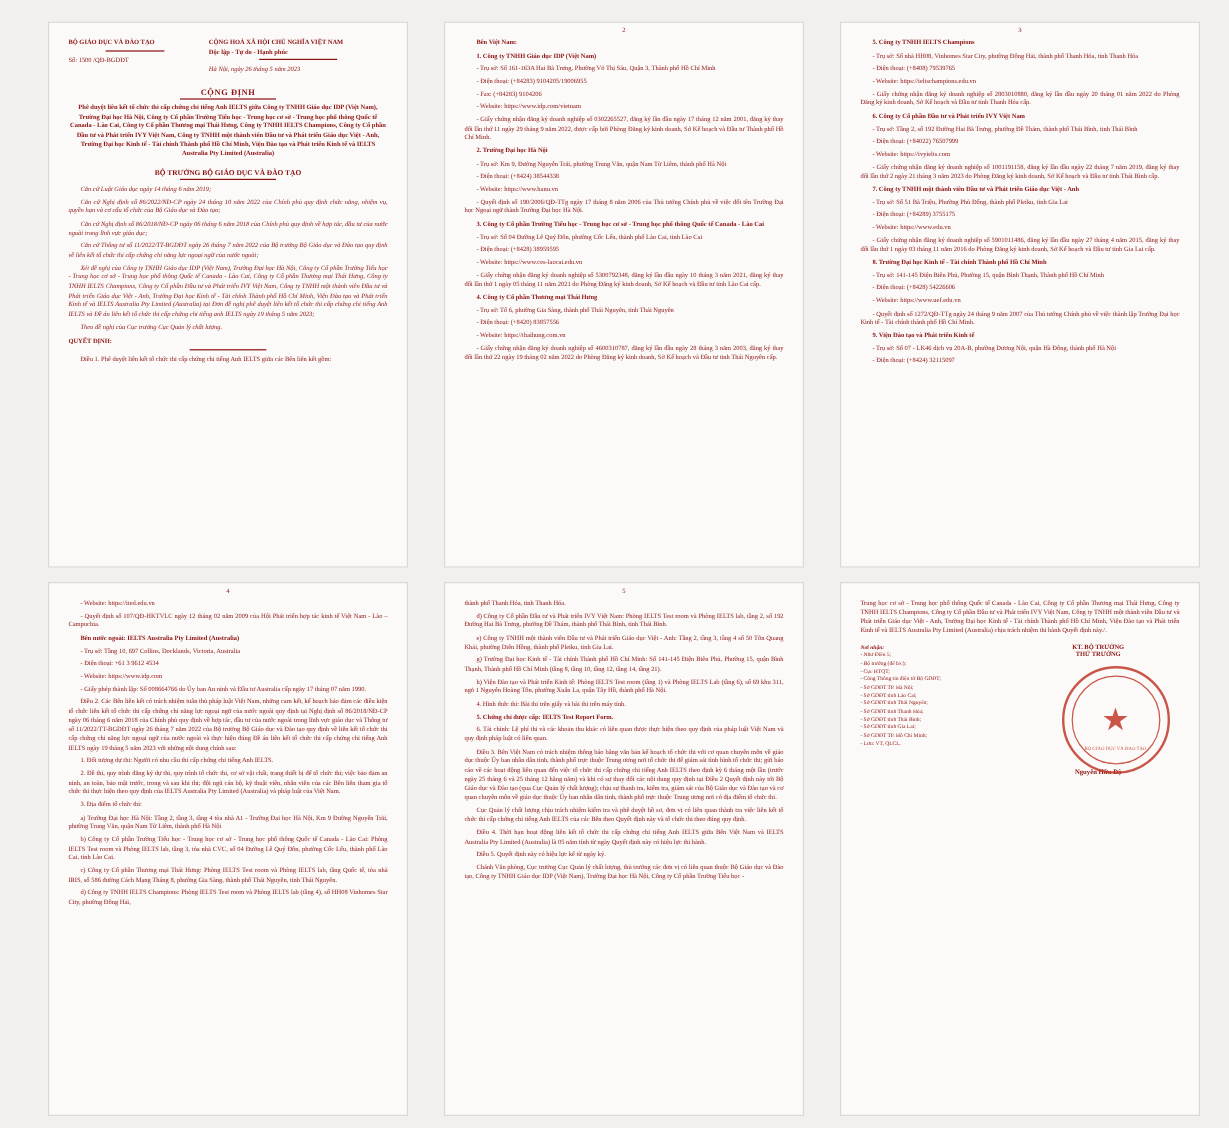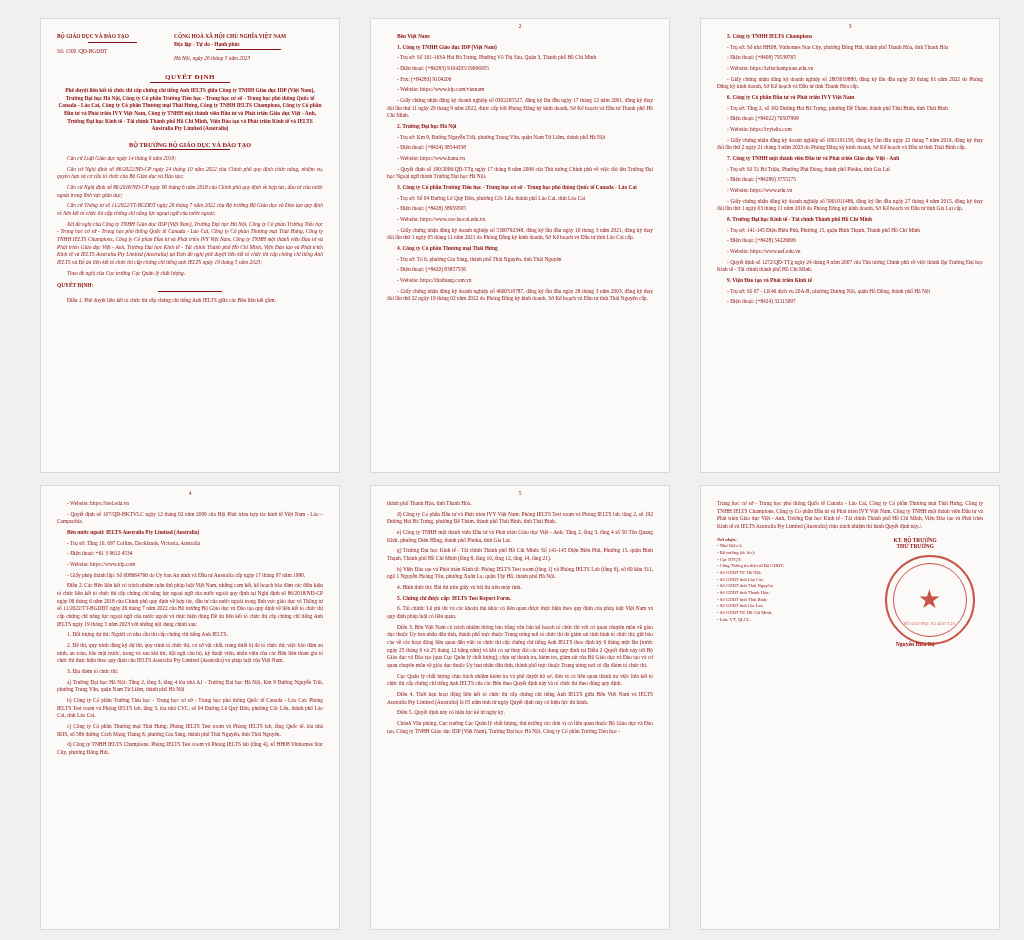--- a/index.html
+++ b/index.html
@@ -87,21 +87,21 @@
         </div>
         <div class="hdr-r">
           <div class="t b">CỘNG HOÀ XÃ HỘI CHỦ NGHĨA VIỆT NAM</div>
           <div class="t b">Độc lập - Tự do - Hạnh phúc</div>
           <div class="rule r2"></div>
           <div class="t i sp">Hà Nội, ngày 26  tháng 5 năm 2023</div>
         </div>
       </div>
 
       <div class="c" style="margin-top:10px;">
-        <div class="title">QUYẾT ĐỊNH</div>
+        <div class="title">CỘNG ĐỊNH</div>
         <div class="rule r3"></div>
       </div>
 
       <p class="t b c" style="margin-top:4px;">Phê duyệt liên kết tổ chức thi cấp chứng chỉ tiếng Anh IELTS giữa Công ty TNHH Giáo dục IDP (Việt Nam), Trường Đại học Hà Nội, Công ty Cổ phần Trường Tiểu học - Trung học cơ sở - Trung học phổ thông Quốc tế Canada - Lào Cai, Công ty Cổ phần Thương mại Thái Hưng, Công ty TNHH IELTS Champions, Công ty Cổ phần Đầu tư và Phát triển IVY Việt Nam, Công ty TNHH một thành viên Đầu tư và Phát triển Giáo dục Việt - Anh, Trường Đại học Kinh tế - Tài chính Thành phố Hồ Chí Minh, Viện Đào tạo và Phát triển Kinh tế và IELTS Australia Pty Limited (Australia)</p>
 
       <div class="c" style="margin-top:8px;">
         <div class="big">BỘ TRƯỞNG BỘ GIÁO DỤC VÀ ĐÀO TẠO</div>
         <div class="rule r3"></div>
       </div>
 

